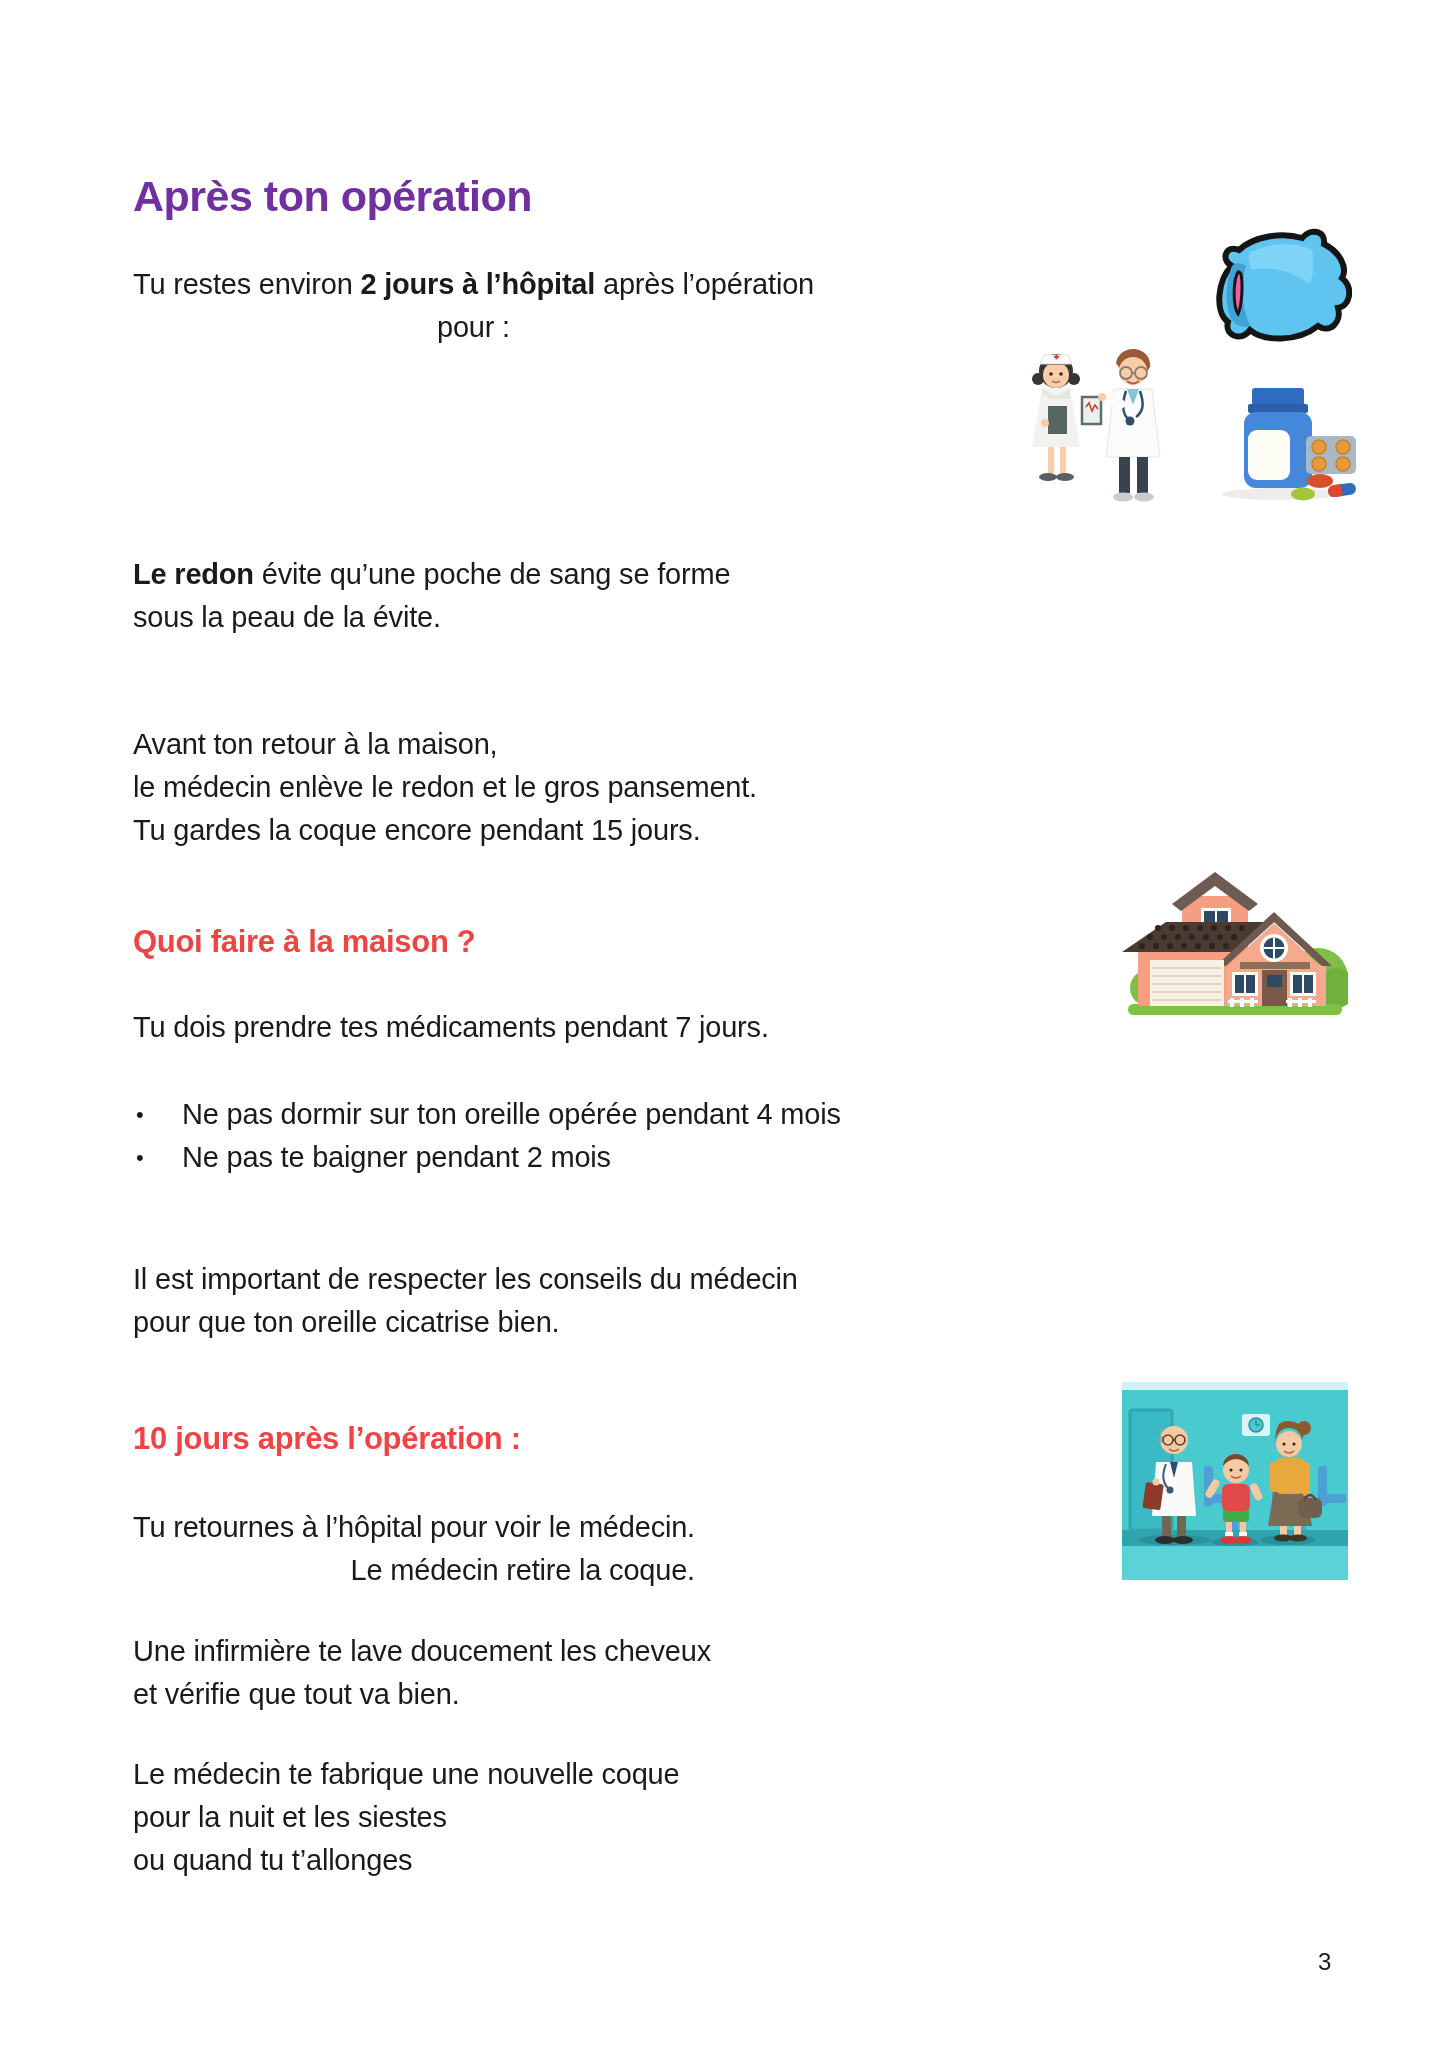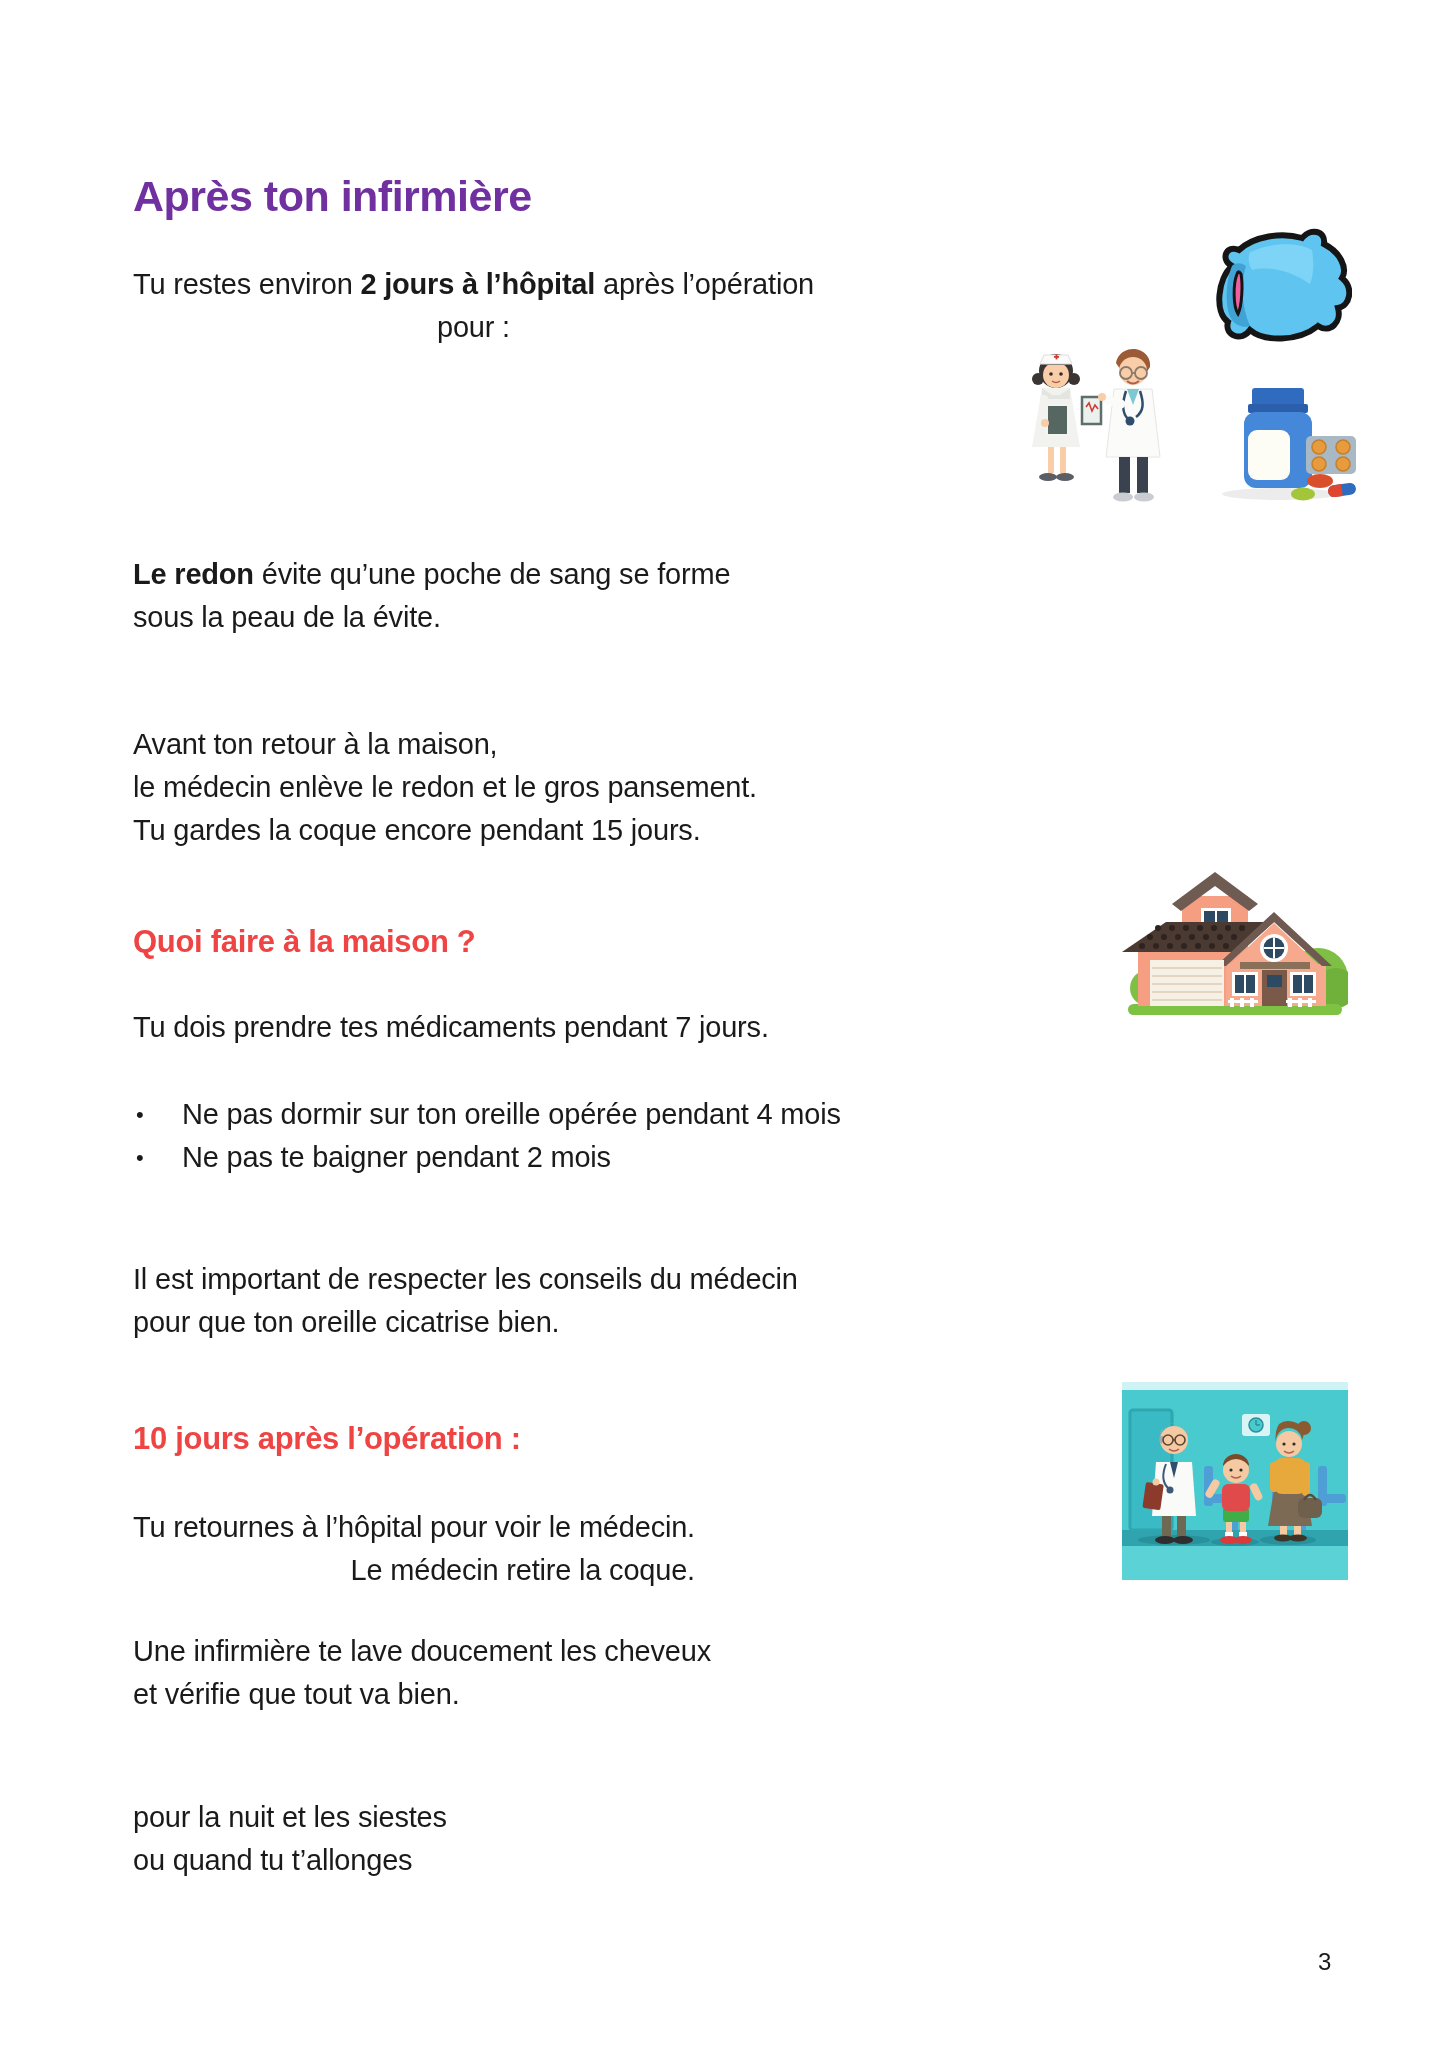--- a/index.html
+++ b/index.html
@@ -21,21 +21,21 @@
     content:"•";position:absolute;left:0;top:0;font-size:22px;line-height:43px;color:#1a1a1a;
   }
   .page-num{font-size:24px;color:#1a1a1a;}
   svg{display:block;}
 </style>
 </head>
 <body>
 
 <div class="page">
 
-  <div class="abs h1" style="left:133px;top:172px;">Après ton infirmière</div>
+  <div class="abs h1" style="left:133px;top:172px;">Après ton opération</div>
 
   <div class="abs body-text" style="left:133px;top:263px;text-align:center;">
     <span>Tu restes environ </span><span class="b">2 jours à l’hôpital</span><span> après l’opération</span><br>
     <span>pour :</span>
   </div>
 
 
   <div class="abs body-text" style="left:133px;top:553px;">
     <span class="b">Le redon</span><span> évite qu’une poche de sang se forme</span><br>
     <span>sous la peau de la évite.</span>
@@ -67,21 +67,21 @@
     <span>Tu retournes à l’hôpital pour voir le médecin.</span><br>
     <span>Le médecin retire la coque.</span>
   </div>
 
   <div class="abs body-text" style="left:133px;top:1630px;">
     <span>Une infirmière te lave doucement les cheveux</span><br>
     <span>et vérifie que tout va bien.</span>
   </div>
 
   <div class="abs body-text" style="left:133px;top:1753px;">
-    <br>
+    <span>Le médecin te fabrique une nouvelle coque</span><br>
     <span>pour la nuit et les siestes</span><br>
     <span>ou quand tu t’allonges</span>
   </div>
 
   <div class="abs page-num" style="left:1318px;top:1948px;">3</div>
 
   <div class="abs" style="left:1206px;top:222px;">
     <svg width="146" height="124" viewBox="0 0 146 124">
       <path d="M26,44 C14,38 20,22 33,28 C48,14 76,10 96,16 C104,6 120,8 118,22 C134,30 142,46 136,56 C148,66 144,84 132,86 C136,100 124,112 112,104 C92,120 58,120 44,108 C36,120 18,114 22,100 C8,90 12,56 26,44 Z" fill="#5FC4F0" stroke="#151515" stroke-width="6"></path>
       <path d="M26,44 C20,58 18,86 26,98 C34,108 44,104 44,104 C36,86 34,62 40,44 C34,40 29,41 26,44 Z" fill="#3FA3D6" stroke="none"></path>

